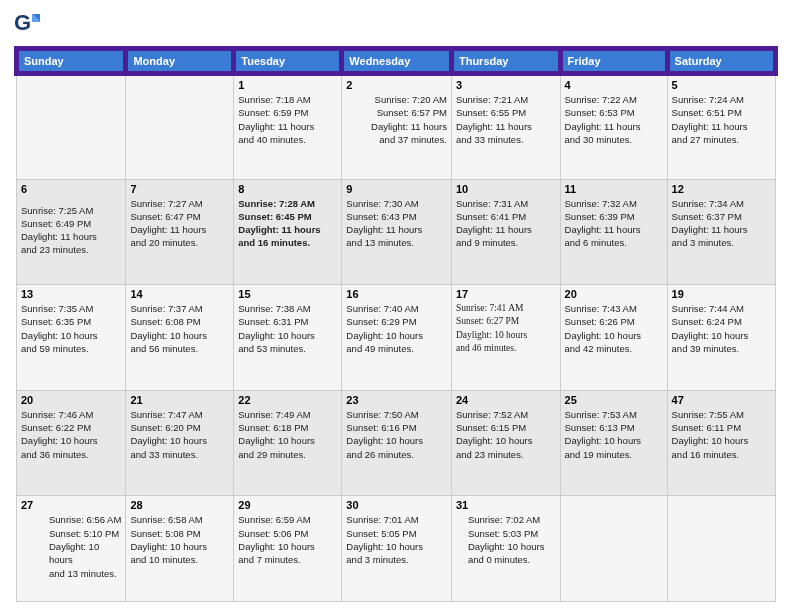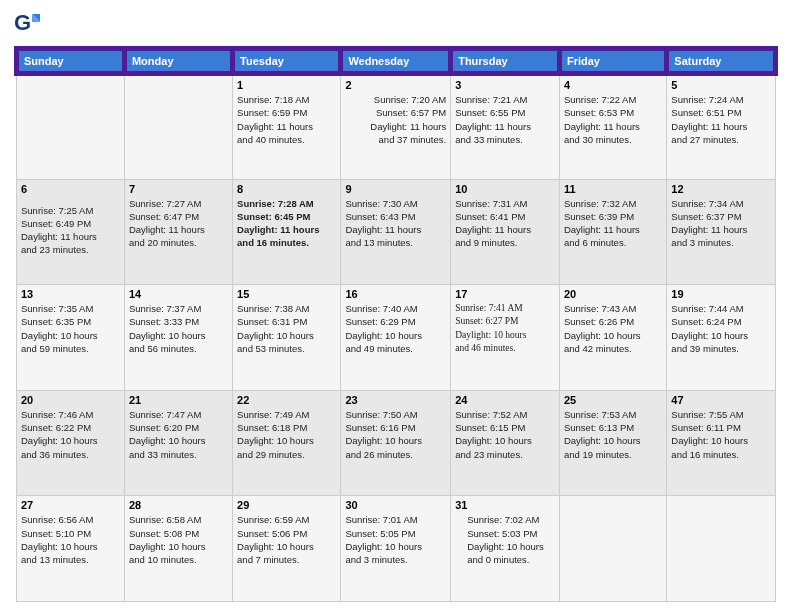--- a/index.html
+++ b/index.html
@@ -216,21 +216,21 @@
           <td>
             <span class="day-num">13</span>
             <div class="day-info" style="white-space: pre-line;">Sunrise: 7:35 AM
 Sunset: 6:35 PM
 Daylight: 10 hours
 and 59 minutes.</div>
           </td>
           <td>
             <span class="day-num">14</span>
             <div class="day-info" style="white-space: pre-line;">Sunrise: 7:37 AM
-Sunset: 3:33 PM
+Sunset: 6:08 PM
 Daylight: 10 hours
 and 56 minutes.</div>
           </td>
           <td>
             <span class="day-num">15</span>
             <div class="day-info" style="white-space: pre-line;">Sunrise: 7:38 AM
 Sunset: 6:31 PM
 Daylight: 10 hours
 and 53 minutes.</div>
           </td>
@@ -310,21 +310,21 @@
             <span class="day-num">47</span>
             <div class="day-info" style="white-space: pre-line;">Sunrise: 7:55 AM
 Sunset: 6:11 PM
 Daylight: 10 hours
 and 16 minutes.</div>
           </td>
         </tr>
         <tr>
           <td>
             <span class="day-num">27</span>
-            <div class="day-info" style="white-space: pre-line;">Sunrise: 6:56 AM
+            <div class="day-info" style="white-space: pre-line; margin-left: 28px;">Sunrise: 6:56 AM
 Sunset: 5:10 PM
 Daylight: 10 hours
 and 13 minutes.</div>
           </td>
           <td>
             <span class="day-num">28</span>
             <div class="day-info" style="white-space: pre-line;">Sunrise: 6:58 AM
 Sunset: 5:08 PM
 Daylight: 10 hours
 and 10 minutes.</div>

